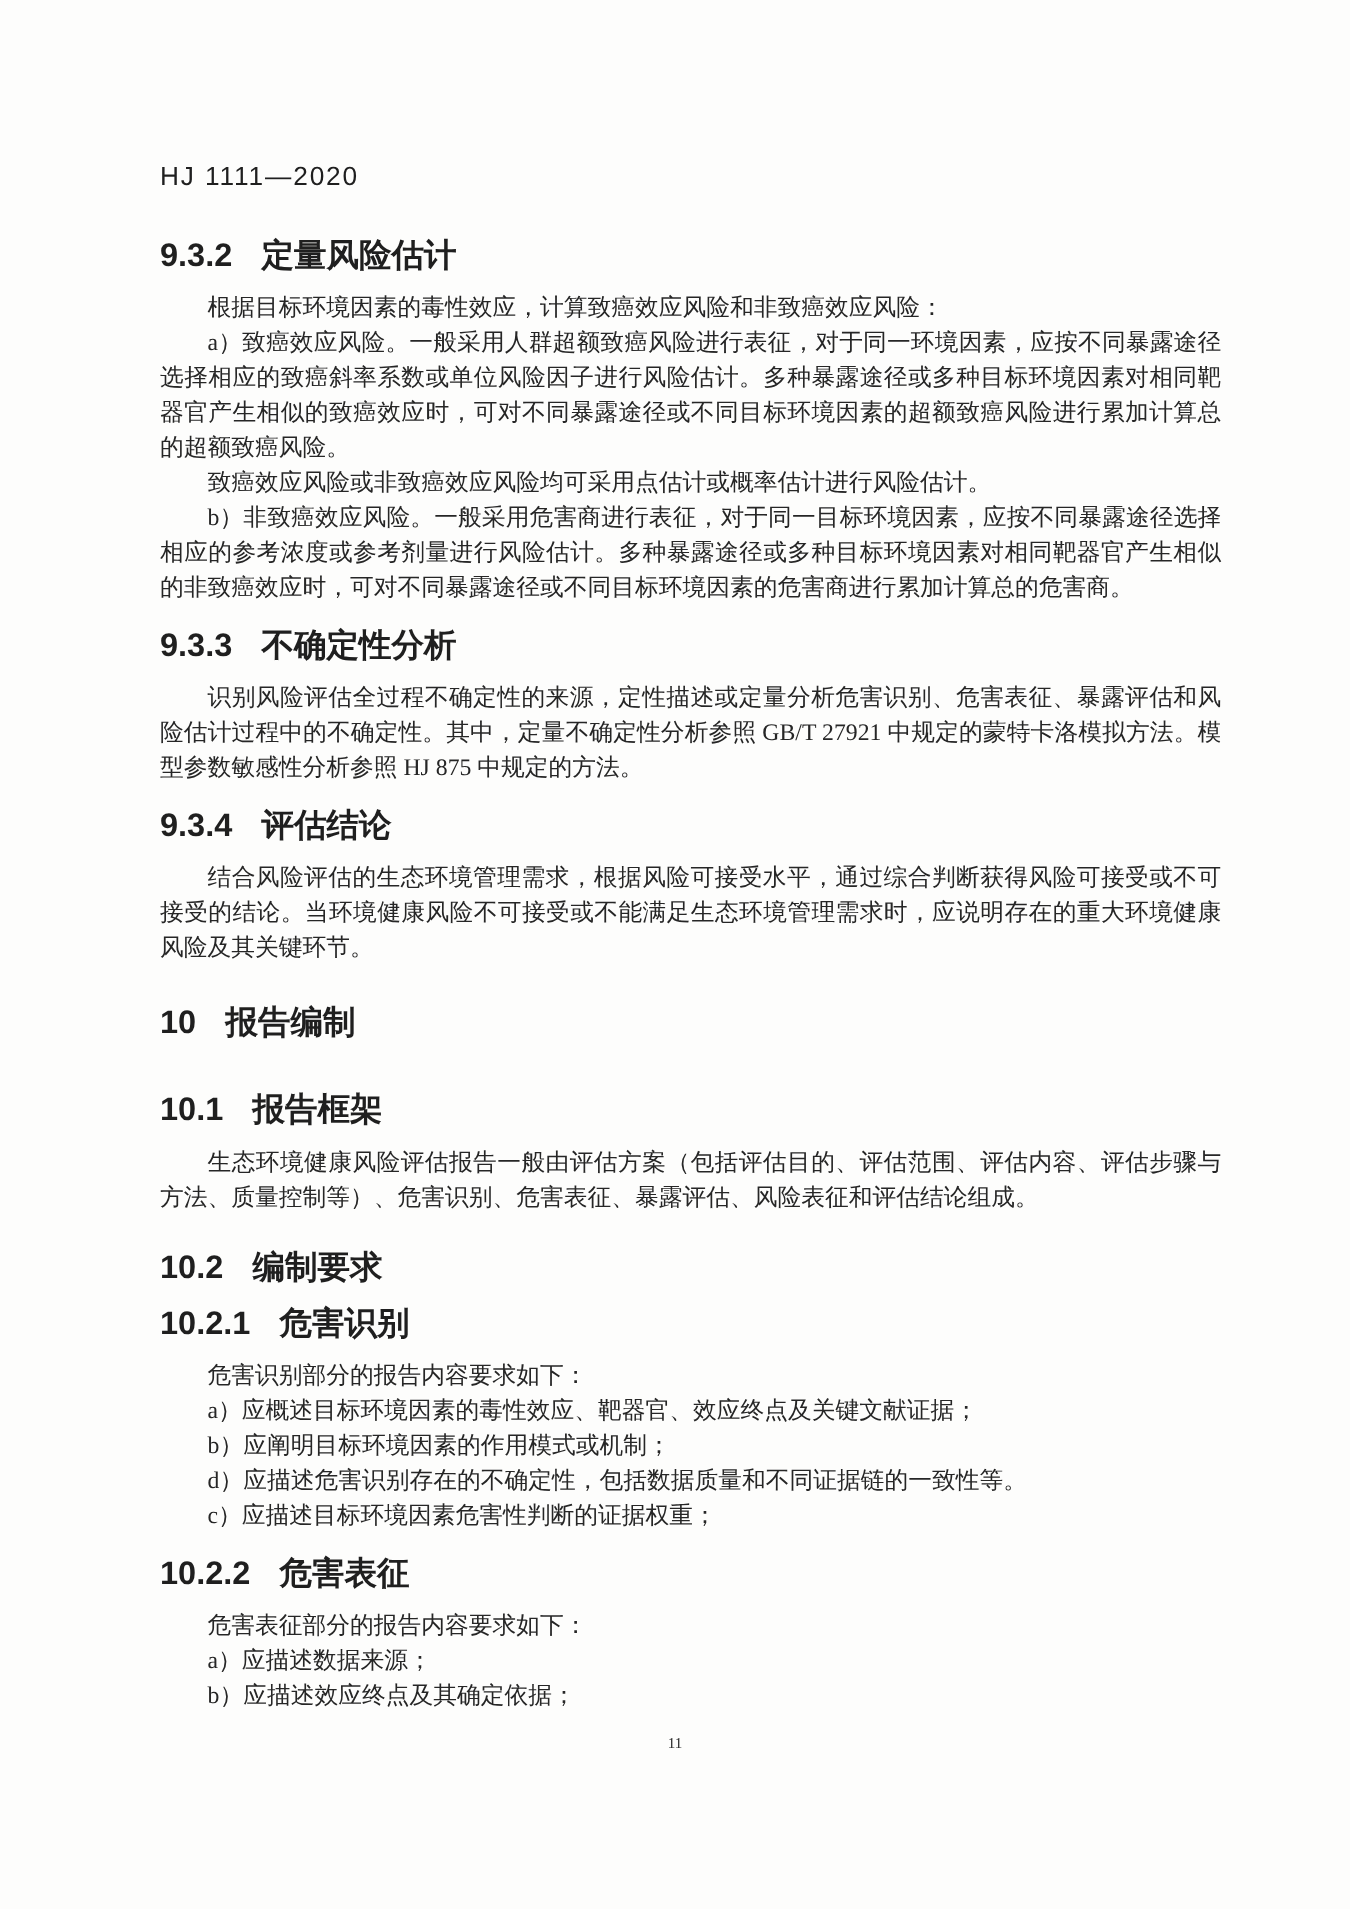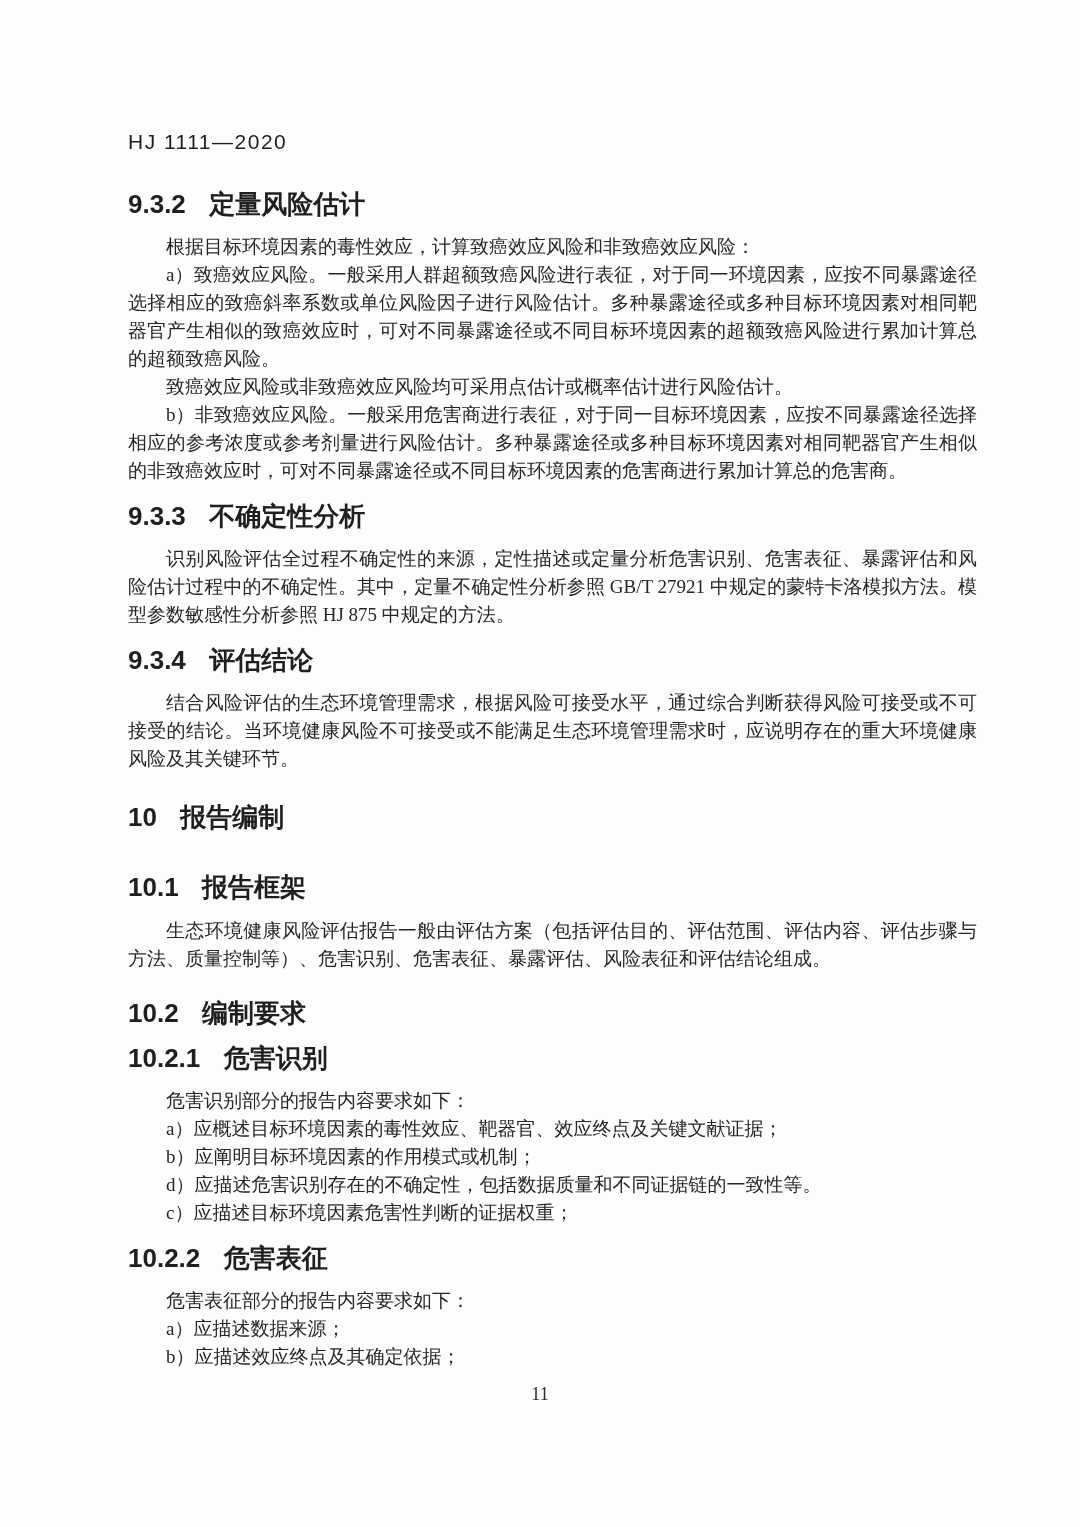--- a/index.html
+++ b/index.html
@@ -47,21 +47,21 @@
     margin: 0;
     text-indent: 2em;
     text-align: justify;
   }
   .page-number {
     position: absolute;
     top: 1382px;
     left: 0;
     width: 100%;
     text-align: center;
-    font-size: 18px;
+    font-size: 12px;
     color: #2b2b2b;
     line-height: 24px;
   }
 </style>
 </head>
 <body>
 
 <div class="page">
 
   <div class="doc-header">HJ 1111—2020</div>

